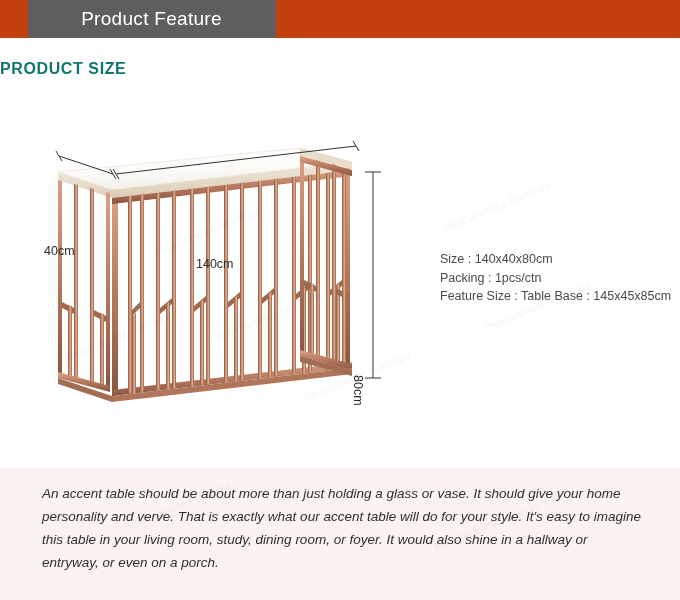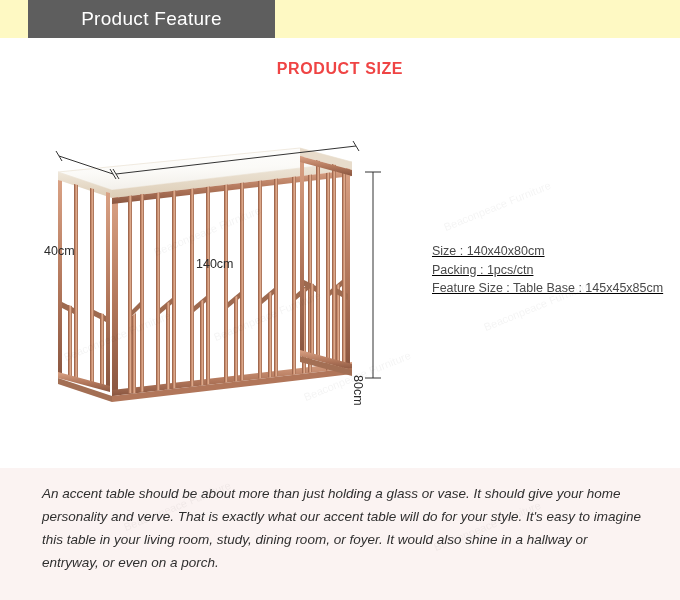--- a/index.html
+++ b/index.html
@@ -7,37 +7,36 @@
     width:680px;height:600px;
     background:#ffffff;
     font-family:"Liberation Sans", sans-serif;
     overflow:hidden;position:relative;
   }
   .page{position:relative;width:680px;height:600px;}
 
   
   .header-bar{
     position:absolute;left:0;top:0;width:680px;height:38px;
-    background:#fef9c3;
+    background:#c2410c;
   }
   .header-tab{
     position:absolute;left:28px;top:0;width:247px;height:38px;
     background:#5e5e5e;
     display:flex;align-items:center;justify-content:center;
   }
   .header-tab-label{
     color:#ffffff;font-size:19px;letter-spacing:.3px;
     font-family:"Liberation Sans", sans-serif;
   }
 
   
   .section-title{
     position:absolute;left:0;top:60px;width:680px;
-    text-align:center;
-    font-size:16px;font-weight:bold;color:#ef4444;
+    font-size:16px;font-weight:bold;color:#0f766e;
     letter-spacing:.6px;
   }
 
   
   .drawing{
     position:absolute;left:0;top:110px;width:680px;height:300px;
   }
   .drawing svg{display:block;}
 
   
@@ -53,21 +52,21 @@
   }
 
   
   .spec{
     position:absolute;left:428px;top:238px;width:250px;
   }
   .spec-model{
     font-size:17px;font-weight:bold;color:#1a1a1a;
     letter-spacing:.2px;margin:0 0 14px 0;
   }
-  .spec-list{list-style:none;margin:4px;padding:0;text-decoration:underline;}
+  .spec-list{list-style:none;margin:12px;padding:0;}
   .spec-list li{
     font-size:12.5px;color:#4a4a4a;line-height:18.5px;
     white-space:nowrap;
   }
   .spec-list li sup{font-size:8.5px;vertical-align:super;}
 
   
   .notes{
     position:absolute;left:202px;top:429px;
     font-size:12.5px;color:#4f4f4f;

